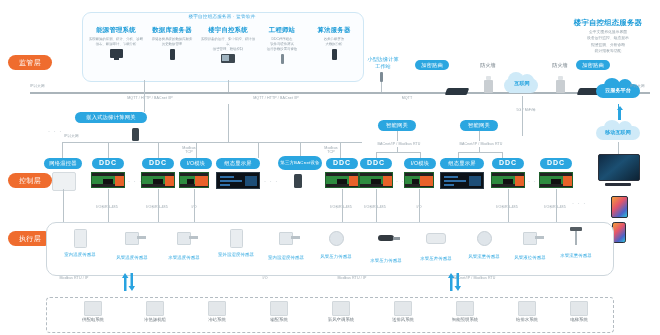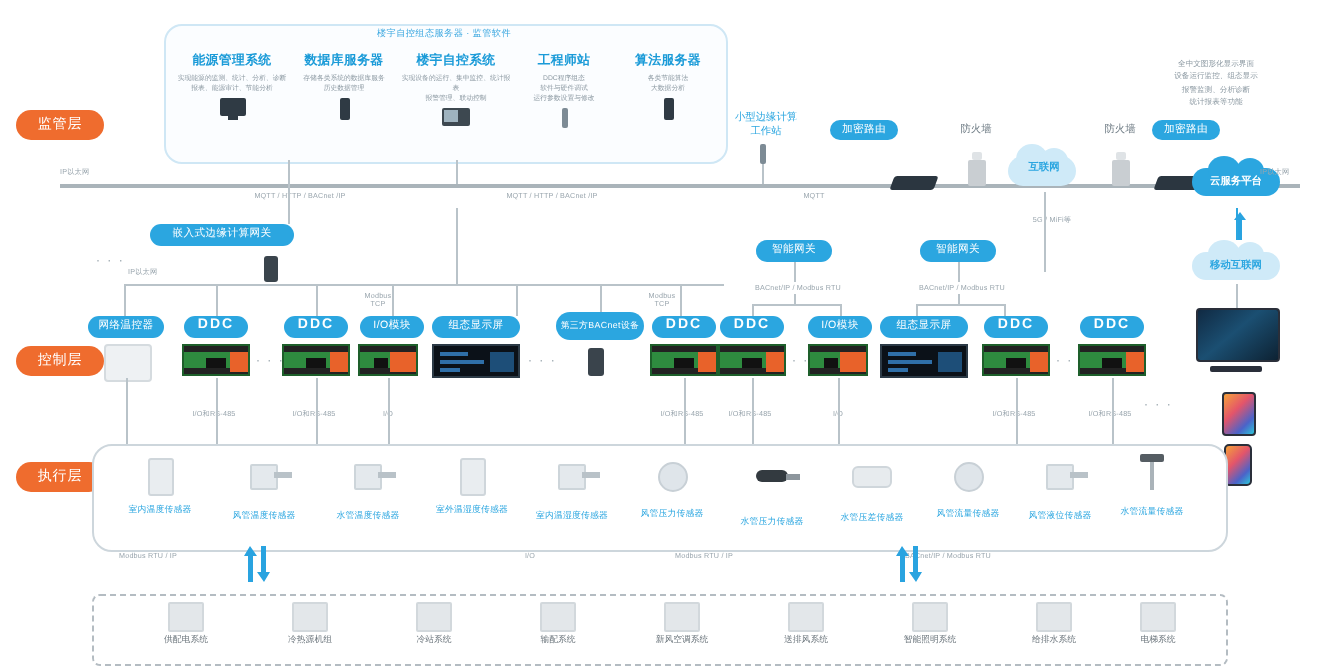--- a/index.html
+++ b/index.html
@@ -197,20 +197,21 @@
         <div class="ico-tower" style="margin:0 auto"></div>
       </div>
   </div>
 
   <div class="bluetext" style="left:352px;top:56px;width:62px;white-space:pre-line">小型边缘计算
 工作站</div>
   <div class="abs" style="left:380px;top:72px;">
     <div class="ico-thin"></div>
   </div>
 
+  <div class="srv-title">楼宇自控组态服务器</div>
   <div class="srv-desc" style="white-space:pre-line">全中文图形化显示界面
 设备运行监控、组态显示
 报警监测、分析诊断
 统计报表等功能</div>
 
   <div class="hline thick" style="left:30px;top:92px;width:410px;"></div>
   <div class="proto" style="left:30px;top:84px;width:40px;text-align:left;">IP以太网</div>
 
   <div class="vline" style="left:144px;top:80px;height:12px;"></div>
   <div class="vline" style="left:228px;top:80px;height:12px;"></div>

